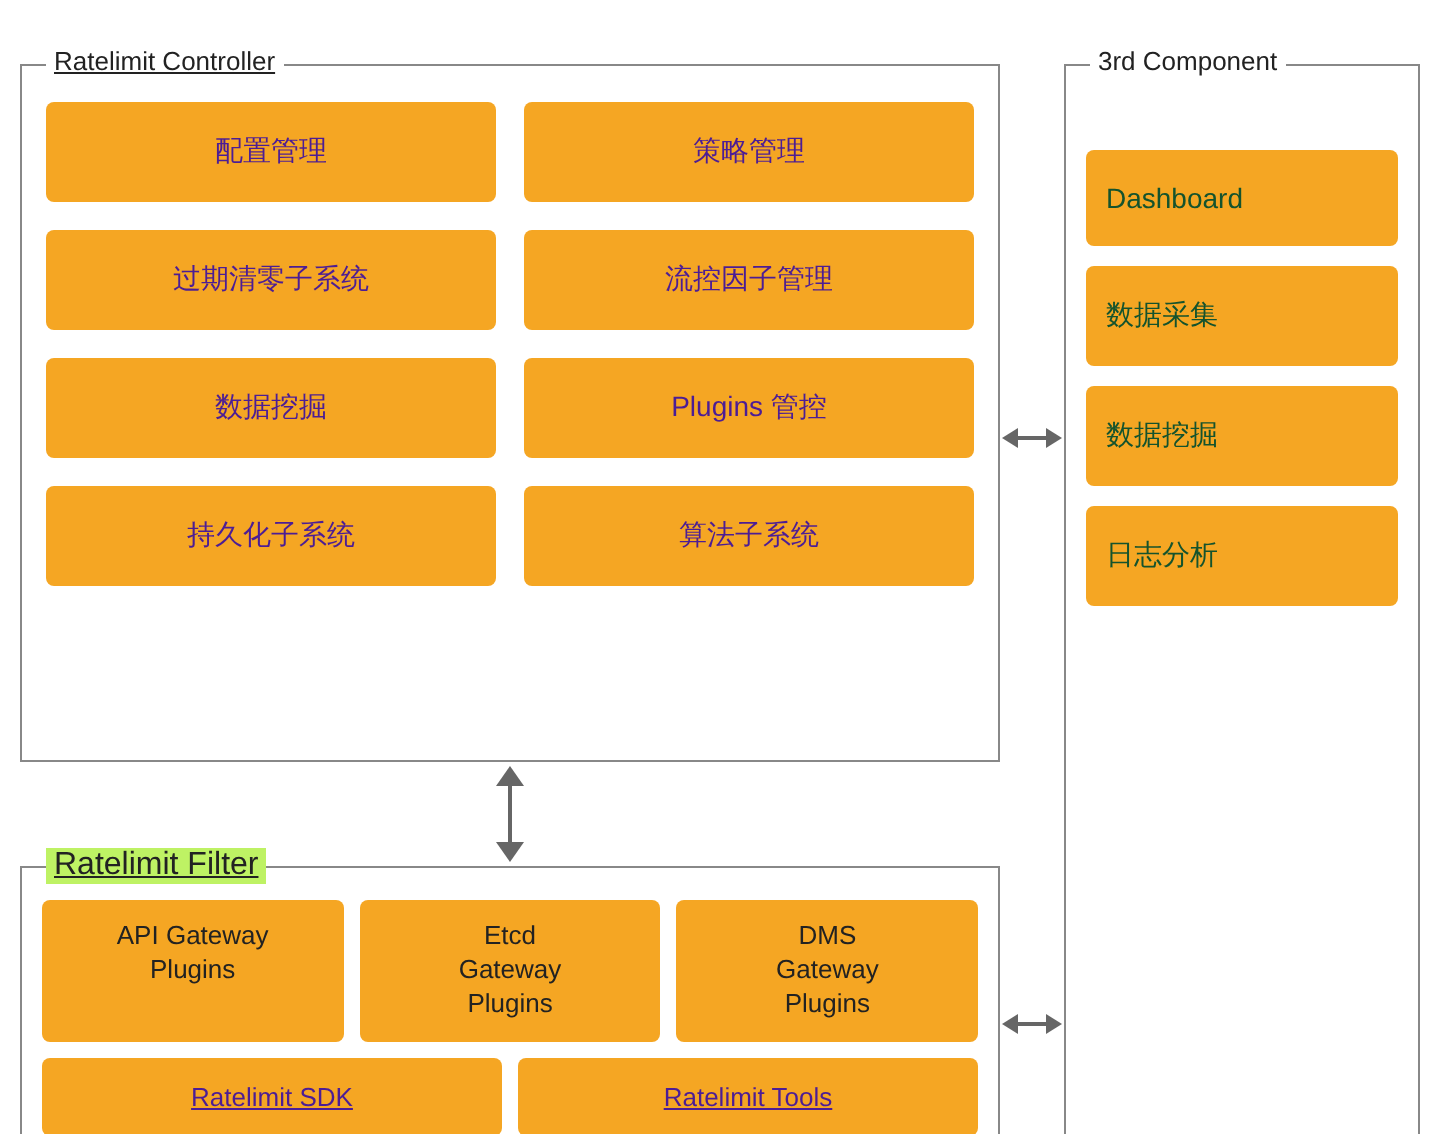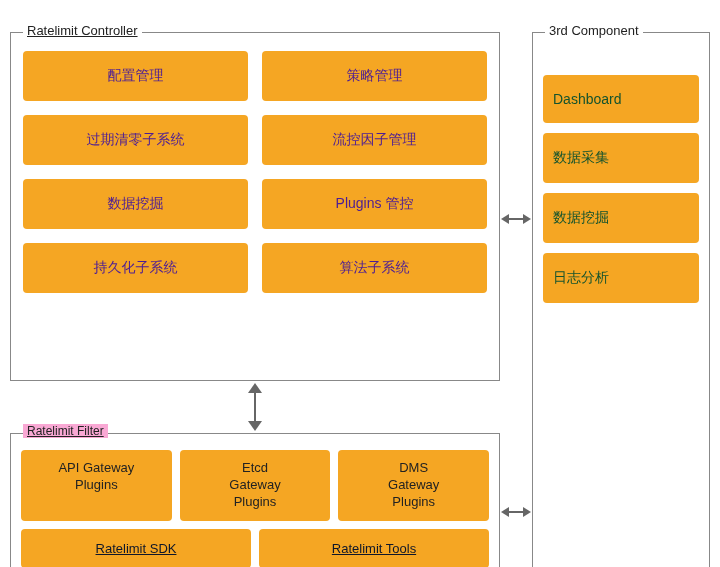--- a/index.html
+++ b/index.html
@@ -100,23 +100,23 @@
     
     .filter-box {
       border: 1.5px solid #888;
       padding: 10px;
       position: relative;
     }
     .filter-box .box-title {
       position: absolute;
       top: -10px;
       left: 12px;
-      background: #f9a8d4;
+      background: #bef264;
       padding: 0 4px;
-      font-size: 12px;
+      font-size: 16px;
       text-decoration: underline;
       color: #222;
     }
     .filter-content {
       display: flex;
       flex-direction: column;
       gap: 8px;
       margin-top: 6px;
     }
     .filter-top-row {
@@ -140,21 +140,21 @@
       flex: 1;
       line-height: 1.3;
     }
     .filter-btn-wide {
       background: #f5a623;
       border: none;
       border-radius: 4px;
       padding: 12px 10px;
       text-align: center;
       font-size: 13px;
-      color: #0f172a;
+      color: #4c1d95;
       flex: 1;
       text-decoration: underline;
     }
 
     
     .right-panel {
       width: 178px;
       border: 1.5px solid #888;
       padding: 12px 10px;
       display: flex;

